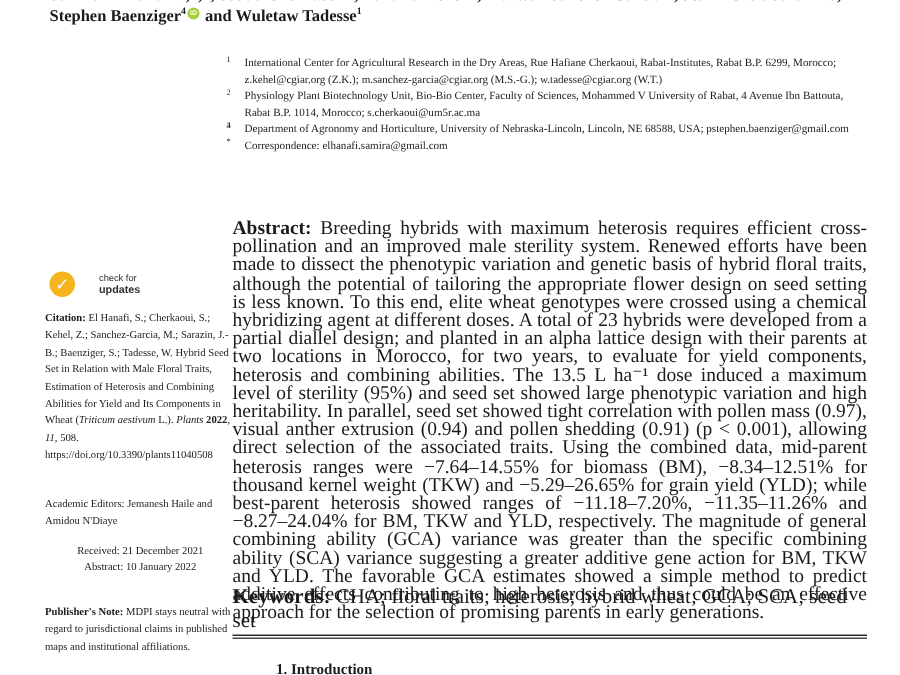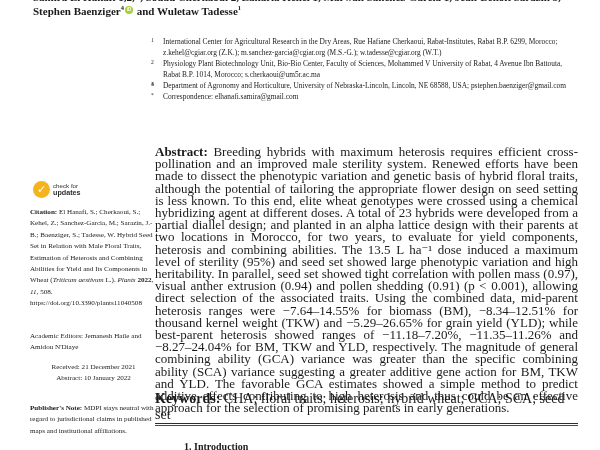--- a/index.html
+++ b/index.html
@@ -38,21 +38,21 @@
           border-top:1.5px solid #2e2e2e; border-bottom:1px solid #4a4a4a; }
   .intro-heading { position:absolute; left:184px; top:441px; font-weight:bold; font-size:10px; }
 
   
   .badge { position:absolute; left:33px; top:181px; display:flex; align-items:center; }
   .badge-circle {
     width:17px; height:17px; border-radius:50%; background:#F5B31E;
     color:#ffffff; font-size:11px; font-weight:bold; line-height:17px;
     text-align:center; font-family:"DejaVu Sans",sans-serif; flex:0 0 auto;
   }
-  .badge-text { margin-left:3px; color:#2f2f2f; font-family:"Liberation Sans",sans-serif; }
+  .badge-text { margin-left:16px; color:#2f2f2f; font-family:"Liberation Sans",sans-serif; }
   .badge-line1 { font-size:6.2px; line-height:7px; }
   .badge-line2 { font-size:7.2px; line-height:8px; font-weight:bold; }
 
   .citation  { position:absolute; left:30px; top:207px; width:124px; font-size:7.1px; line-height:11.4px; }
   .editors   { position:absolute; left:30px; top:331px; width:127px; font-size:7.1px; line-height:11.4px; }
   .dates     { position:absolute; left:30px; top:362px; width:127px; font-size:7.1px; line-height:11.3px;text-align:center; }
   .pubnote   { position:absolute; left:30px; top:403px; width:128px; font-size:7.1px; line-height:11.4px; }
 </style>
 </head>
 <body>

